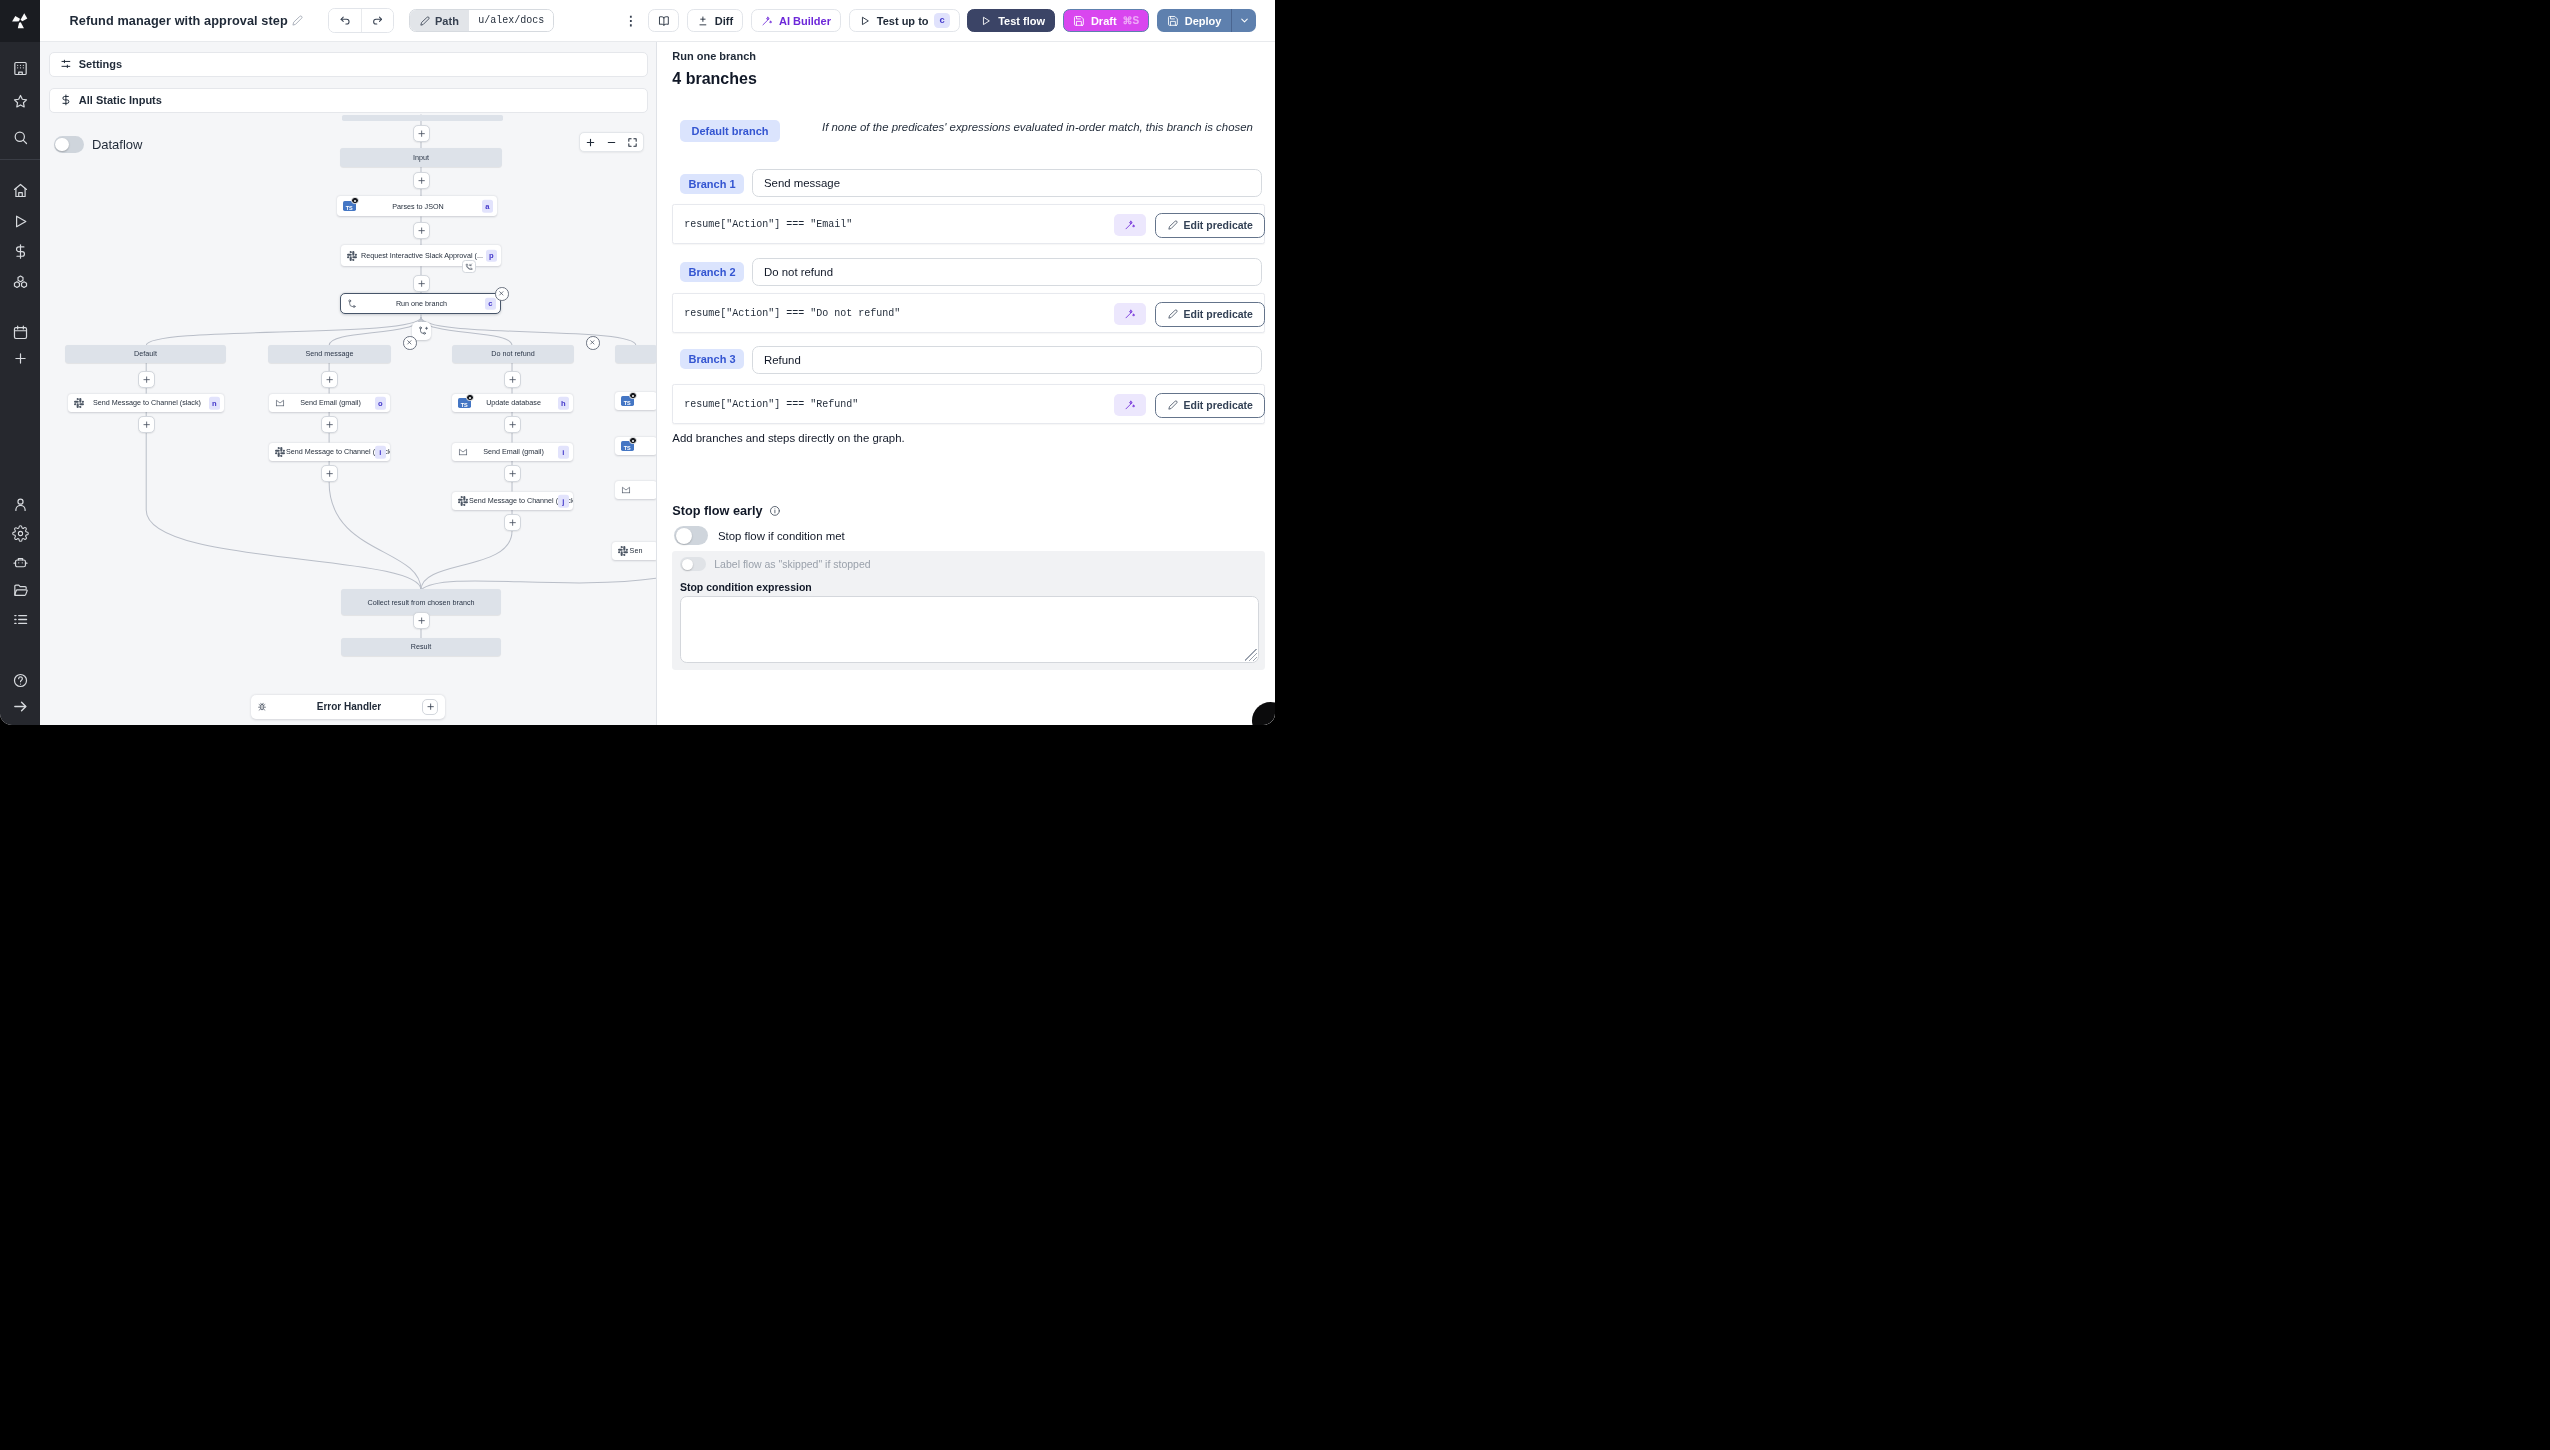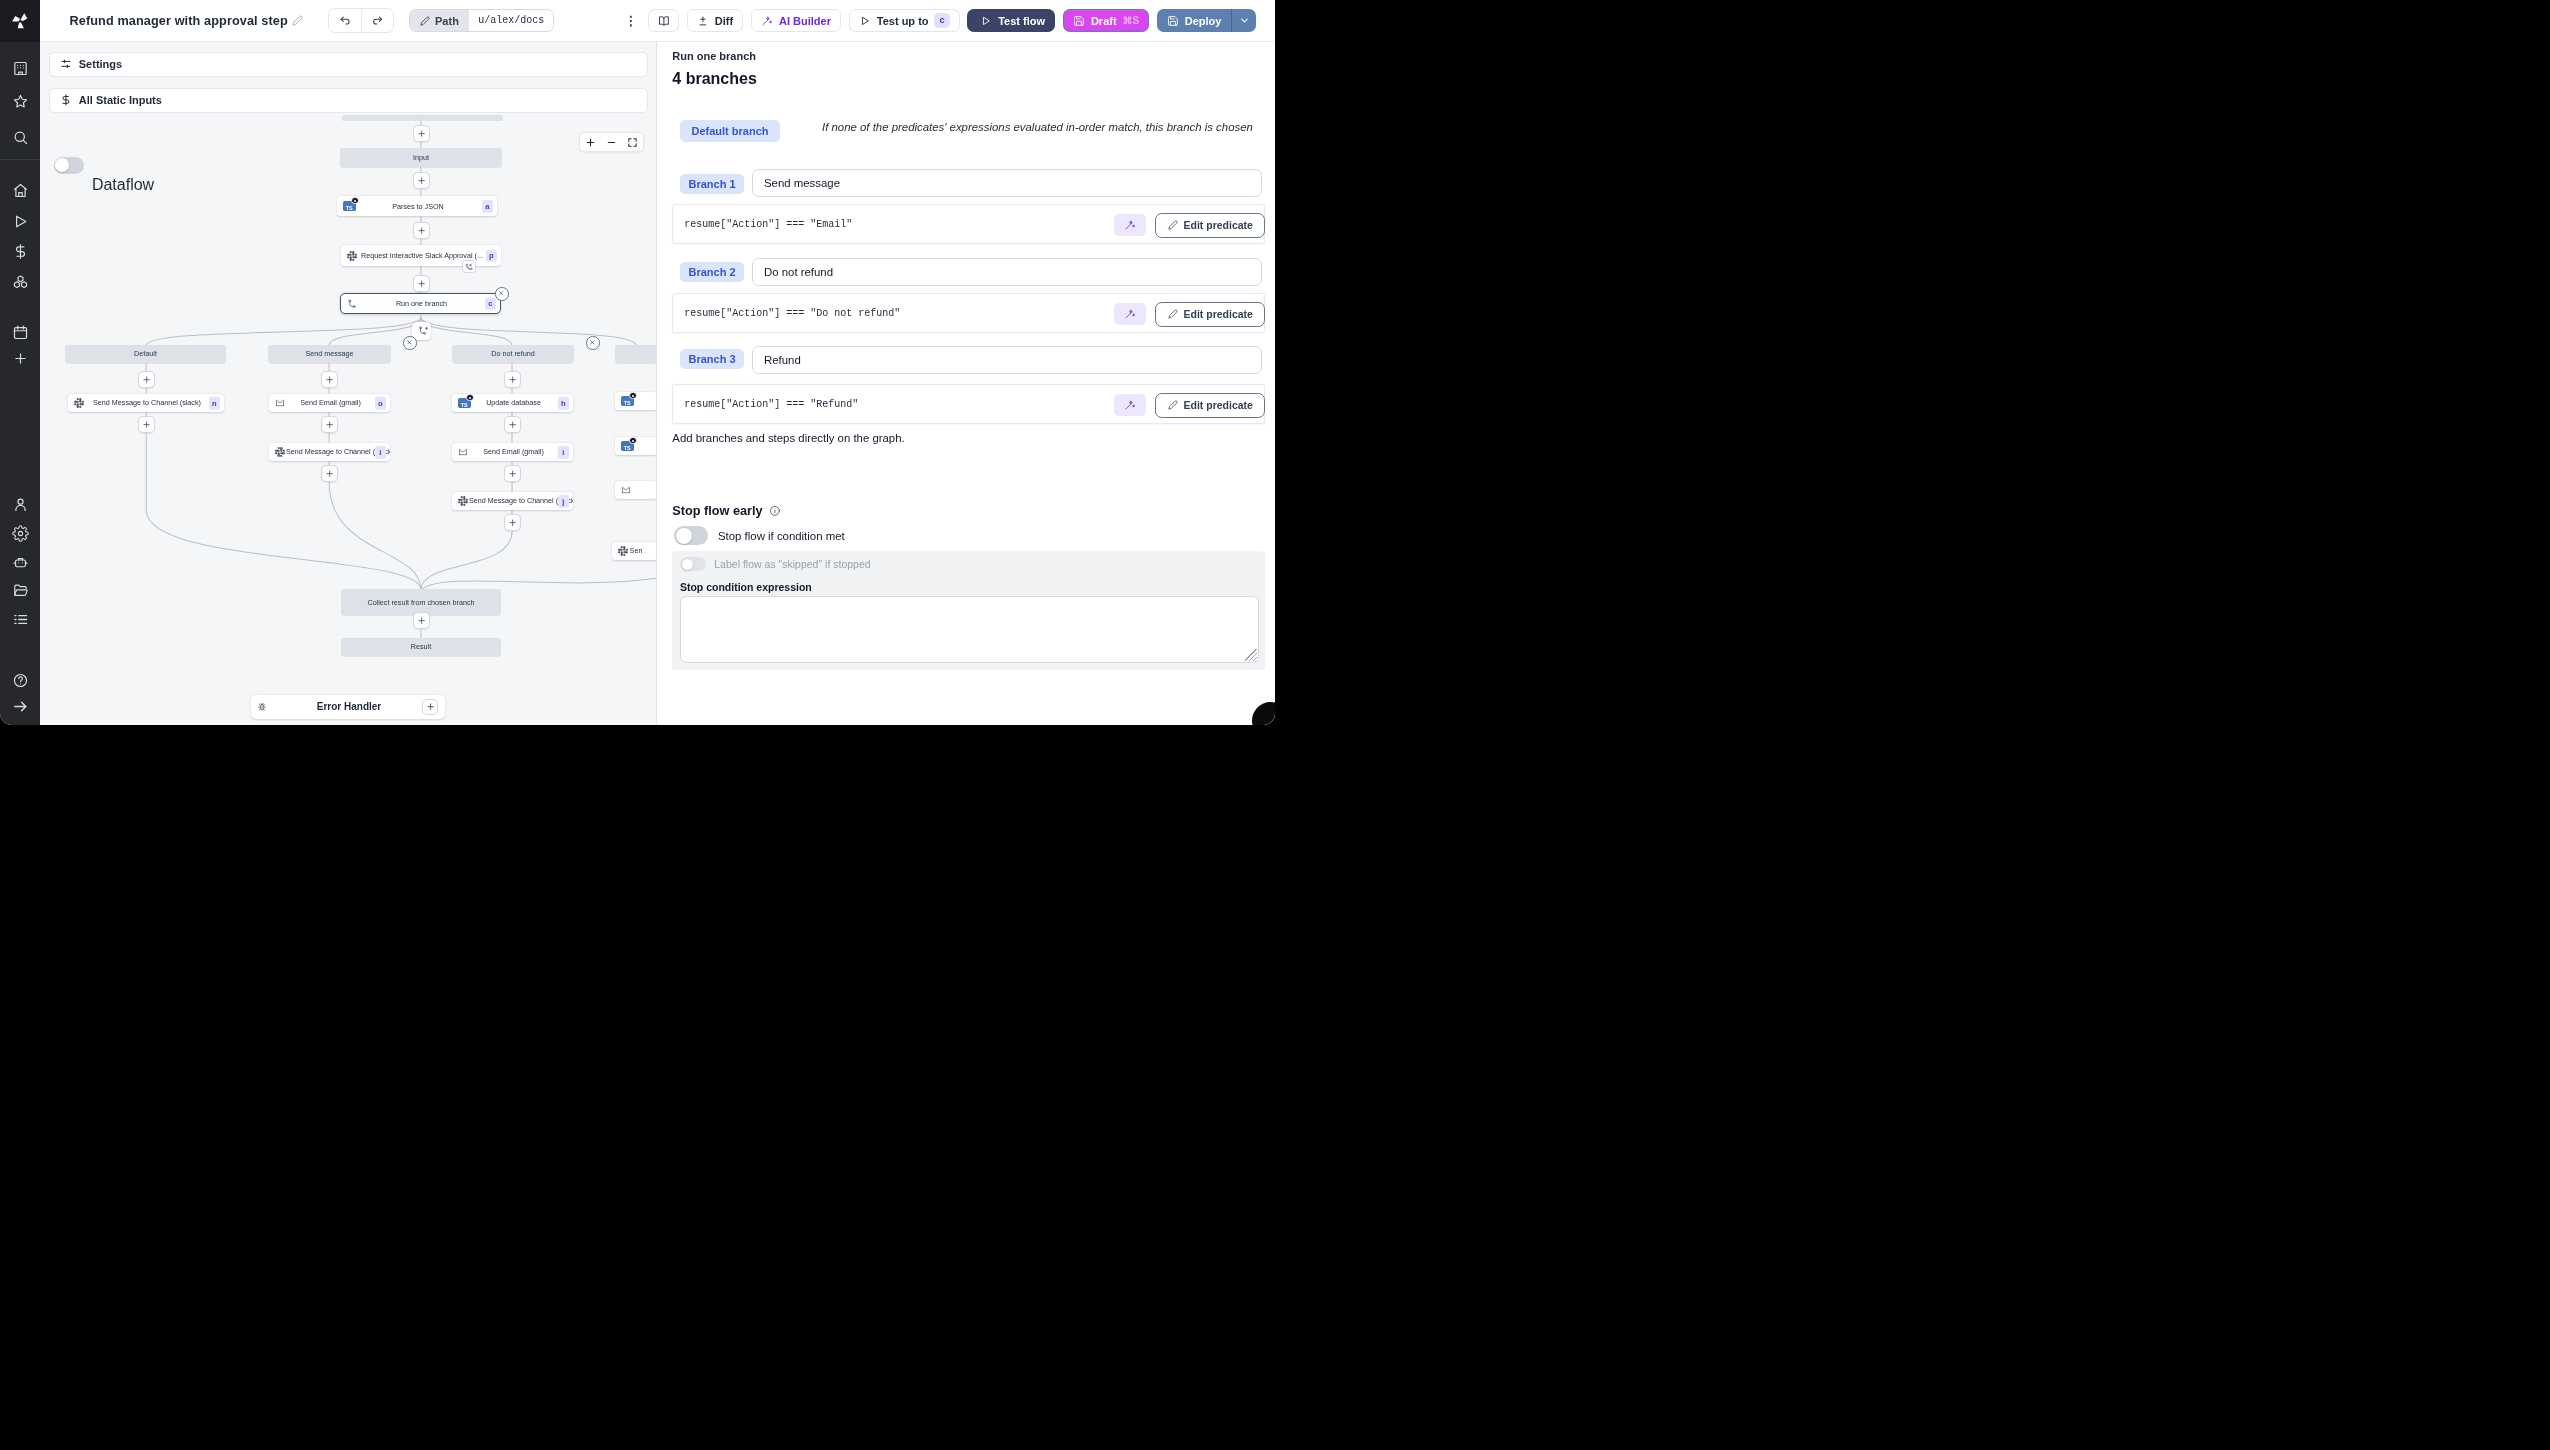--- a/index.html
+++ b/index.html
@@ -55,21 +55,21 @@
   .flow-panel { position:absolute; left:40px; top:42px; width:617px; height:683px; background:#f5f6f8;
                 border-right:0.8px solid #dfe2e7; overflow:hidden; z-index:10; }
   .fbar { position:absolute; left:9.3px; width:599px; height:24.5px; background:#fff; border:0.8px solid #e5e7eb;
           border-radius:5px; display:flex; align-items:center; gap:6.7px; padding:0 10px; font-size:11px;
           font-weight:700; color:#1f2937; cursor:pointer; z-index:8; }
   .fbar svg { width:11.8px; height:11.8px; color:#1f2937; }
   .dataflow-row { position:absolute; left:13.5px; top:94px; display:flex; align-items:center; gap:8.4px; z-index:8; }
   .toggle { width:30px; height:17px; border-radius:843px; background:#cfd5dc; position:relative; cursor:pointer; flex:none; }
   .toggle .knob { position:absolute; left:1.7px; top:1.7px; width:13.5px; height:13.5px; border-radius:50%; background:#fff;
                   box-shadow:0 0.8px 1.7px rgba(0,0,0,.25); }
-  .dataflow-row span { font-size:16px; color:#1f2937; font-weight:500;margin-top:40px; }
+  .dataflow-row span { font-size:13px; color:#1f2937; font-weight:500; }
   .zoomctl { position:absolute; left:539px; top:90px; height:20px; background:#fff; border:0.8px solid #e3e6ea;
              border-radius:5px; box-shadow:0 0.8px 1.7px rgba(0,0,0,.06); display:flex; align-items:center; z-index:8; }
   .zbtn { width:21px; height:18.6px; display:flex; align-items:center; justify-content:center; color:#1f2937; cursor:pointer; }
   .zbtn svg { width:11px; height:11px; }
 
   .graph { position:absolute; left:0; top:0; width:617px; height:683px; }
   .edges { position:absolute; left:0; top:0; }
   .gnode { position:absolute; display:flex; align-items:center; justify-content:center; font-size:7.2px;
            color:#1f2937; border-radius:3.4px; cursor:pointer; }
   .gnode.gray { background:#dde2e9; color:#2b3648; box-shadow:0 0.8px 0.8px rgba(0,0,0,.08); }

